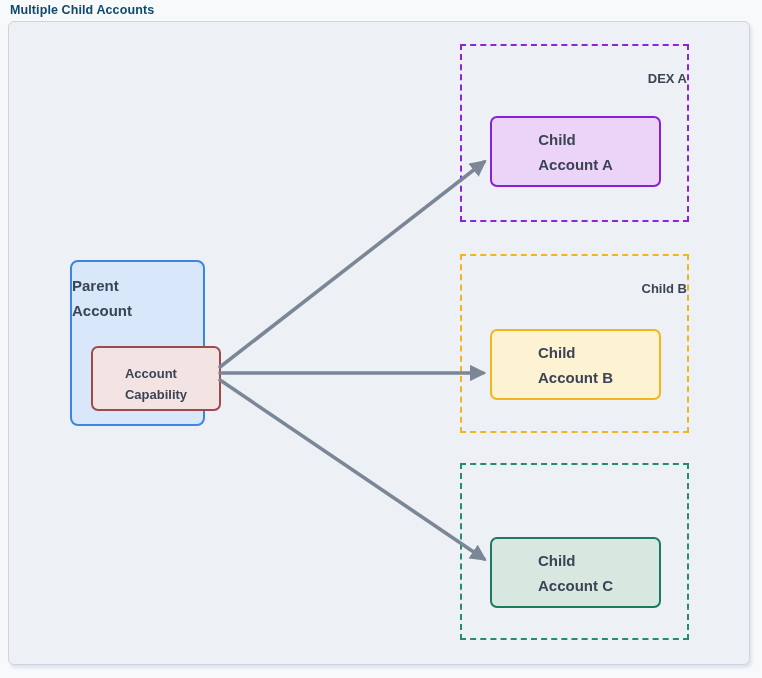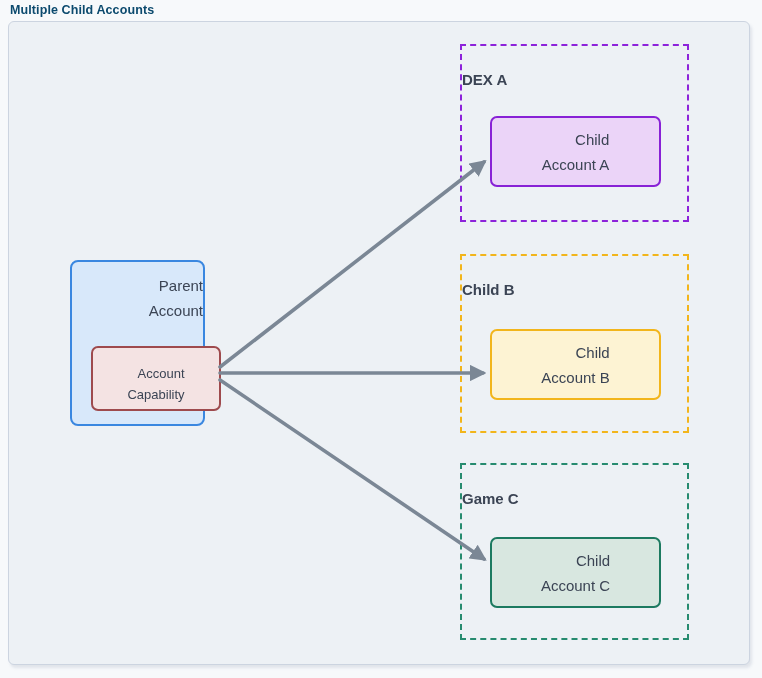--- a/index.html
+++ b/index.html
@@ -27,24 +27,24 @@
     top: 21px;
     width: 742px;
     height: 644px;
     border: 1px solid;
     border-radius: 6px;
     box-shadow: 2px 3px 3px rgba(120,135,160,0.18);
   }
 
   .node-label {
     white-space: pre-line;
-    text-align: right;
+    text-align: left;
     font-size: 15px;
     line-height: 25px;
-    font-weight: 400;
+    font-weight: 700;
   }
 
   
   .parent-node {
     position: absolute;
     left: 61px;
     top: 238px;
     width: 135px;
     height: 166px;
     border: 2px solid;
@@ -75,22 +75,22 @@
   }
   .group-a { top: 22px;  height: 178px; }
   .group-b { top: 232px; height: 179px; }
   .group-c { top: 441px; height: 177px; }
 
   .group-title {
     position: absolute;
     left: 0;
     top: 25px;
     width: 100%;
-    text-align: left;
-    font-size: 15px;
+    text-align: right;
+    font-size: 13px;
     font-weight: 600;
   }
 
   .child-node {
     position: absolute;
     left: 28px;
     width: 171px;
     height: 71px;
     border: 2px solid;
     border-radius: 7px;
@@ -137,21 +137,20 @@
 
     <div class="group group-b" style="border-color: rgb(242, 181, 27);">
       <div class="group-title">Child B</div>
       <div class="child-node" style="background-color: rgb(253, 243, 211); border-color: rgb(242, 181, 27);">
         <div class="node-label">Child
 Account B</div>
       </div>
     </div>
 
     <div class="group group-c" style="border-color: rgb(39, 139, 111);">
-      <div class="group-title">Game C</div>
       <div class="child-node" style="background-color: rgb(216, 231, 224); border-color: rgb(28, 122, 96);">
         <div class="node-label">Child
 Account C</div>
       </div>
     </div>
   </div>
 
   <svg class="arrows" width="762" height="678" viewBox="0 0 762 678">
     <defs>
       <marker id="ah" viewBox="0 0 10 10" refX="8" refY="5" markerWidth="4.6" markerHeight="4.6" orient="auto" markerUnits="strokeWidth">

